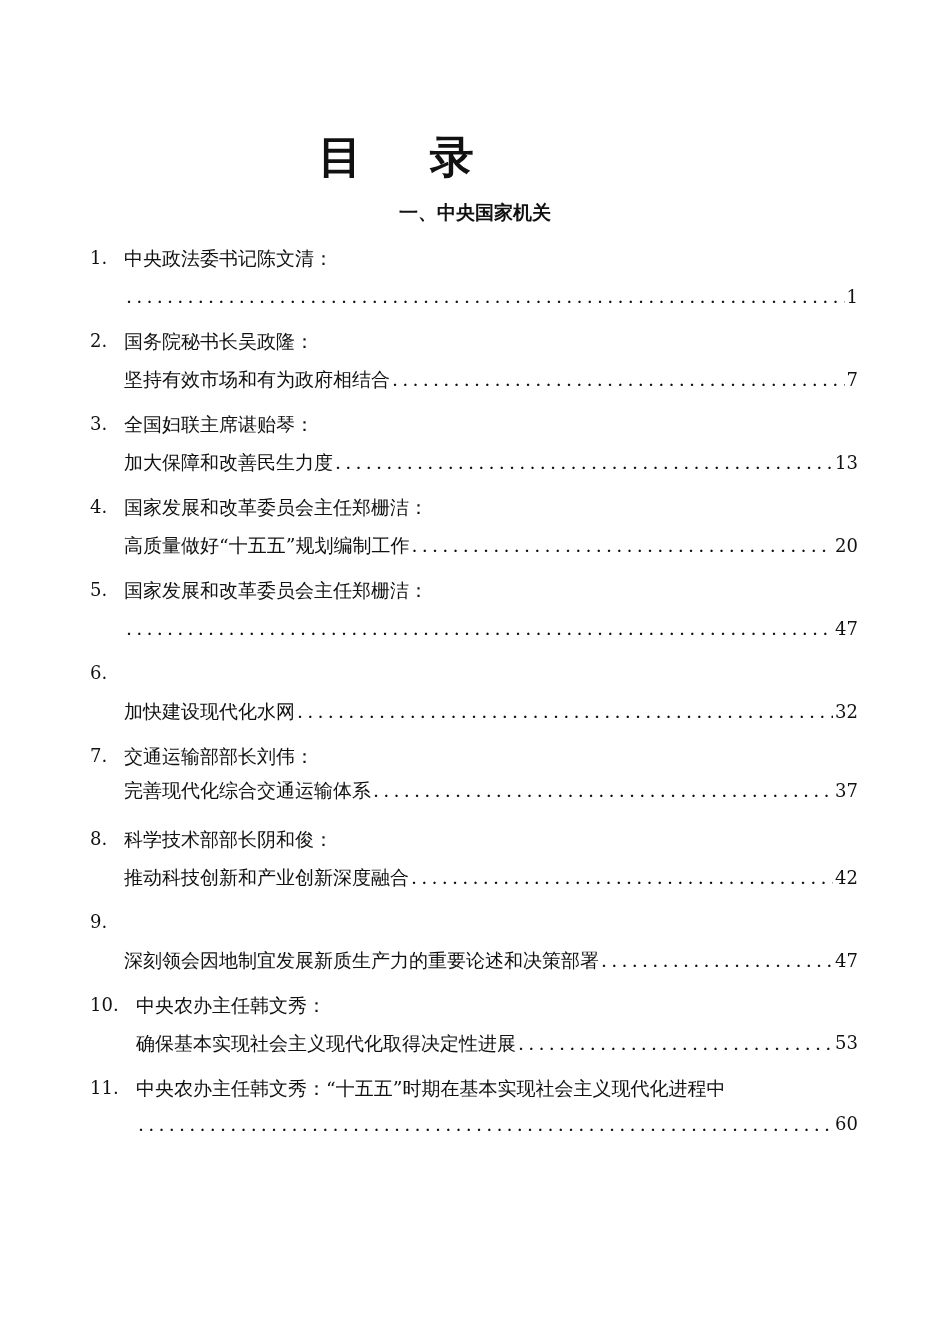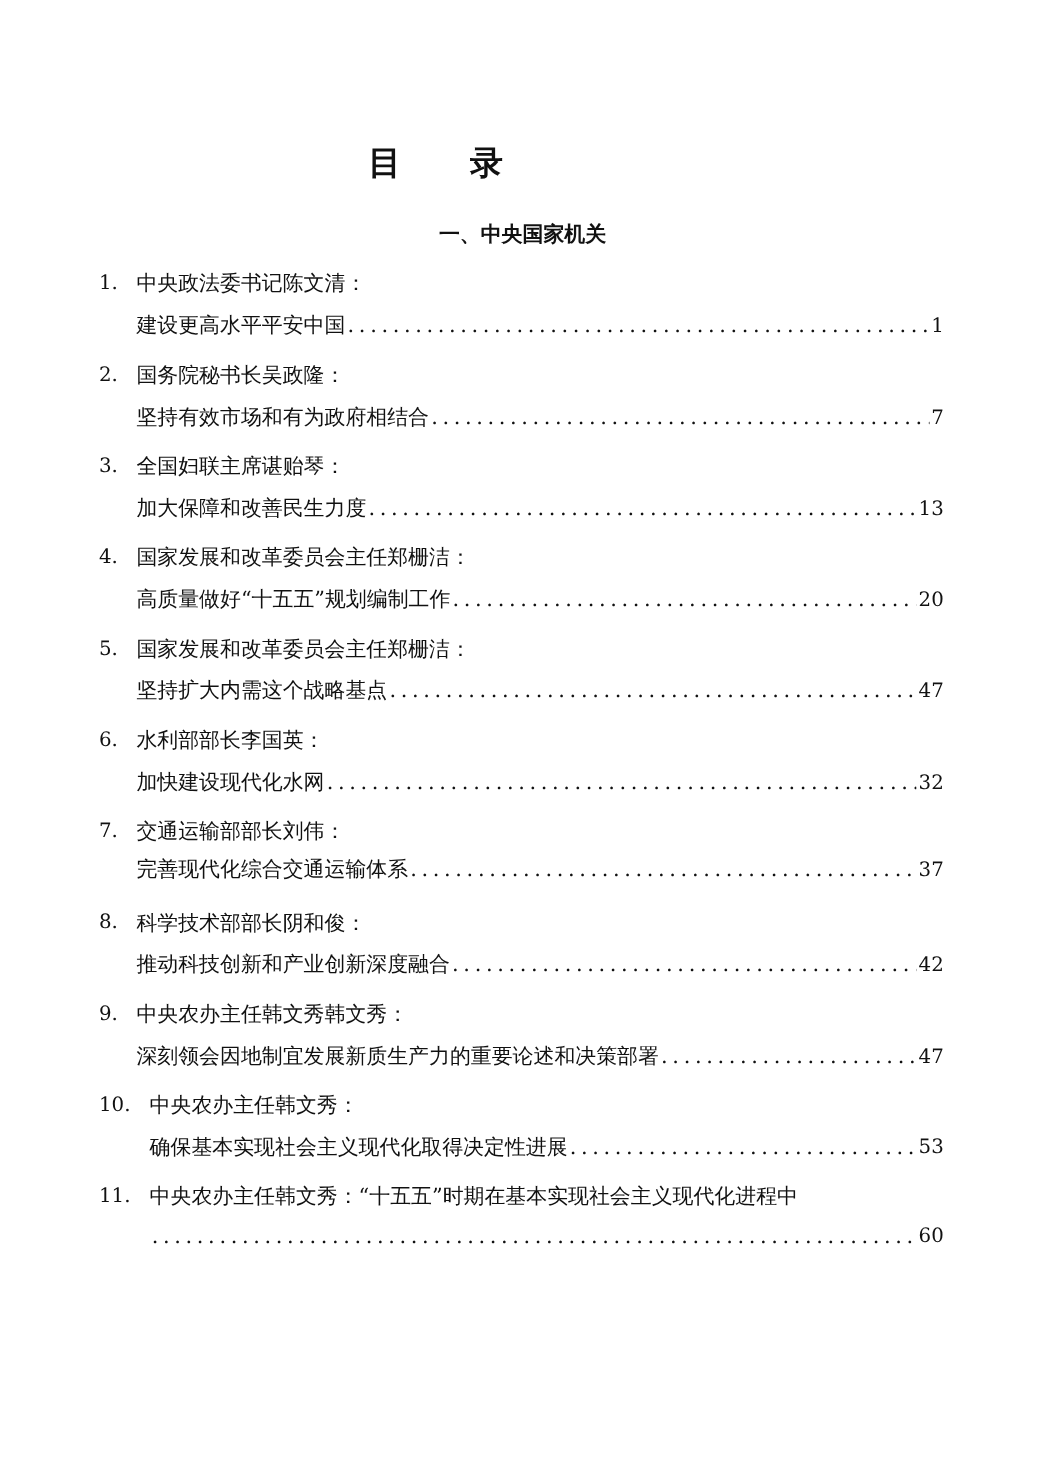--- a/index.html
+++ b/index.html
@@ -2,21 +2,21 @@
 <html><head>
   <meta charset="utf-8">
   <style>
     html, body { margin: 0; padding: 0; background: #ffffff; }
     body {
       width: 950px; height: 1344px; position: relative; overflow: hidden;
       font-family: "DejaVu Serif", "Liberation Serif", serif; color: #111;
     }
     .title {
       position: absolute; top: 128px; left: 0; width: 792px; text-align: center;
-      font-size: 30px; font-weight: bold; letter-spacing: 26px; text-indent: 26px;
+      font-size: 44px; font-weight: bold; letter-spacing: 26px; text-indent: 26px;
       font-family: "DejaVu Serif", serif;
     }
     .section {
       position: absolute; top: 200px; left: 0; width: 950px; text-align: center;
       font-size: 19px; font-weight: bold; font-family: "DejaVu Sans", sans-serif;
     }
     .toc { position: absolute; top: 238px; left: 0; width: 950px; }
     .line { position: absolute; left: 0; width: 950px; height: 40px; font-size: 19px; line-height: 40px; white-space: nowrap; }
     .num { position: absolute; left: 90px; font-size: 18px; }
     .head { position: absolute; left: 124px; }
@@ -35,21 +35,20 @@
 <div class="section">一、中央国家机关</div>
 
 <div class="toc">
 
   <div class="line" style="top:0px">
     <span class="num">1.</span>
     <span class="head">中央政法委书记陈文清：</span>
   </div>
   <div class="line" style="top:38px">
     <div class="sub">
-        <span class="t">建设更高水平平安中国</span>
         <span class="dots"></span>
         <span class="pg">1</span>
       </div>
   </div>
 
   <div class="line" style="top:83px">
     <span class="num">2.</span>
     <span class="head">国务院秘书长吴政隆：</span>
   </div>
   <div class="line" style="top:121px">
@@ -83,29 +82,27 @@
         <span class="pg">20</span>
       </div>
   </div>
 
   <div class="line" style="top:332px">
     <span class="num">5.</span>
     <span class="head">国家发展和改革委员会主任郑栅洁：</span>
   </div>
   <div class="line" style="top:370px">
     <div class="sub">
-        <span class="t">坚持扩大内需这个战略基点</span>
         <span class="dots"></span>
         <span class="pg">47</span>
       </div>
   </div>
 
   <div class="line" style="top:415px">
     <span class="num">6.</span>
-    <span class="head">水利部部长李国英：</span>
   </div>
   <div class="line" style="top:453px">
     <div class="sub">
         <span class="t">加快建设现代化水网</span>
         <span class="dots"></span>
         <span class="pg">32</span>
       </div>
   </div>
 
   <div class="line" style="top:498px">
@@ -127,21 +124,20 @@
   <div class="line" style="top:619px">
     <div class="sub">
         <span class="t">推动科技创新和产业创新深度融合</span>
         <span class="dots"></span>
         <span class="pg">42</span>
       </div>
   </div>
 
   <div class="line" style="top:664px">
     <span class="num">9.</span>
-    <span class="head">中央农办主任韩文秀韩文秀：</span>
   </div>
   <div class="line" style="top:702px">
     <div class="sub">
         <span class="t">深刻领会因地制宜发展新质生产力的重要论述和决策部署</span>
         <span class="dots"></span>
         <span class="pg">47</span>
       </div>
   </div>
 
   <div class="line" style="top:747px">

